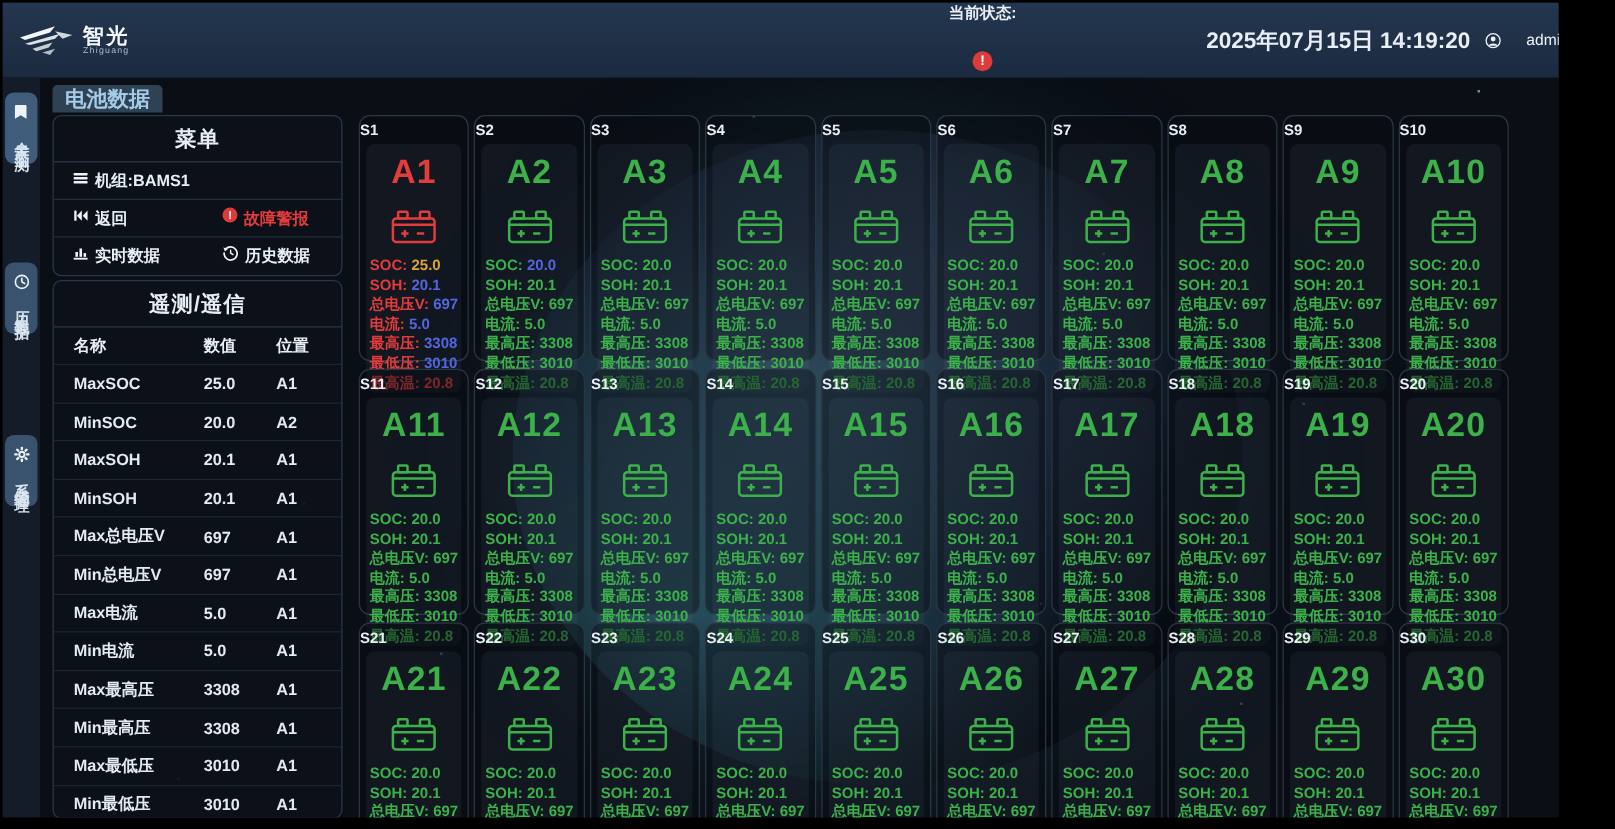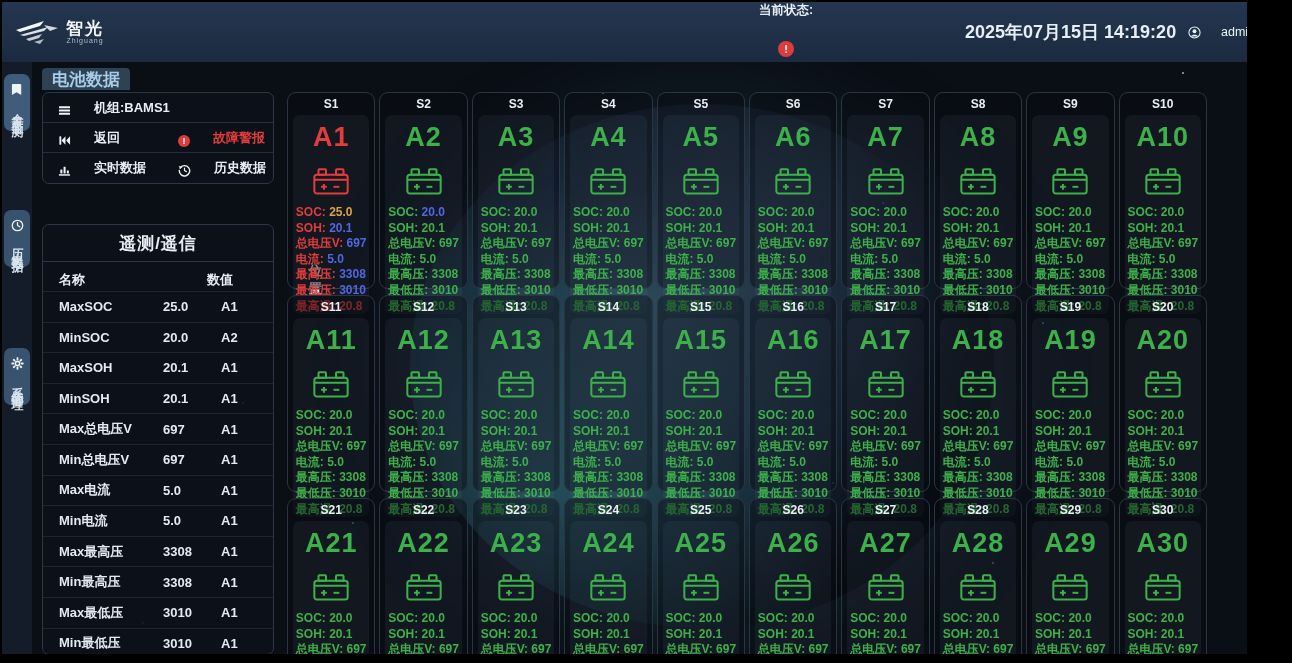--- a/index.html
+++ b/index.html
@@ -55,39 +55,39 @@
 
   
   .panel { position:absolute; left:40px; width:232px; z-index:2; border:1px solid #2b3748; border-radius:7px;
     background:rgba(12,17,25,.8); color:#e8eef5; }
   .panel-title { font-size:17px; font-weight:bold; text-align:center; padding:7px 0 6px;
     border-bottom:1px solid #2b3748; letter-spacing:1px; }
   .menu-panel { top:90px; }
   .menu-row { height:30px; display:flex; align-items:center; border-bottom:1px solid #232f3d;
     font-size:13px; font-weight:bold; position:relative; }
   .menu-row:last-child { border-bottom:none; }
-  .menu-item { display:flex; align-items:flex-end; gap:23px; margin-left:15px; cursor:pointer; }
+  .menu-item { display:flex; align-items:flex-start; gap:5px; margin-left:15px; cursor:pointer; }
   .menu-item.right { position:absolute; left:135px; margin-left:0; }
   .menu-item.alarm { color:#e23c3c; }
   .mi-icon { width:13px; height:13px; flex:0 0 auto; }
   .alarm-dot { width:12px; height:12px; border-radius:50%; background:#de3b3b; color:#fff; font-size:9px;
     font-weight:bold; display:flex; align-items:center; justify-content:center; }
 
   .tele-panel { top:222px; height:431px; }
   .tele-head, .tele-row { display:grid; grid-template-columns:104px 58px auto; padding:0 0 0 16px;
     align-items:center; font-size:13px; }
-  .tele-head { height:29px; font-weight:bold;gap:44px; }
+  .tele-head { height:29px; font-weight:bold; }
   .tele-row { height:30.6px; border-top:1px solid #39455466; font-weight:600; color:#e3eaf2; }
 
   
   .grid { position:absolute; left:285px; top:90px; width:920px; z-index:2;
     display:grid; grid-template-columns:repeat(10,1fr); column-gap:4px; row-gap:6px; }
   .card { height:197px; border:1px solid #2b3542; border-radius:9px; background:rgba(8,12,18,.45);
     display:flex; flex-direction:column; cursor:pointer; }
-  .slot { margin-top:4px; height:15px; line-height:15px; text-align:center; font-size:12px;
+  .slot { margin-top:4px; height:15px; line-height:15px; font-size:12px;
     font-weight:bold; color:#e9eef4; }
   .inner { flex:1; margin:3px 5px 5px; border-radius:7px; background:rgba(135,175,215,.07);
     display:flex; flex-direction:column; align-items:center; padding-top:7px; }
   .tone-green .inner { color:#3cb14a; }
   .tone-red .inner { color:#e23c3c; }
   .cname { font-size:27px; font-weight:bold; letter-spacing:1px; }
   .bicon { margin:13px 0 9px; }
   .vline { font-size:12px; line-height:15.6px; font-weight:bold; white-space:nowrap; }
   .v-tone { color:inherit; }
   .v-blue { color:#5366e0; }
@@ -166,20 +166,21 @@
           <circle cx="7" cy="7" r="1.4" fill="#39536e"></circle>
         </g>
       </svg>
       <span class="vtext">系统管理</span>
     </div>
   </div>
 
   <div class="page-tab">电池数据</div>
 
   <div class="panel menu-panel">
+    <div class="panel-title">菜单</div>
     <div class="menu-row">
       <span class="menu-item">
         <svg class="mi-icon" viewBox="0 0 14 14">
           <g fill="#eef3f8">
                 <rect x="1" y="2.5" width="12" height="2.2" rx=".6"></rect>
                 <rect x="1" y="6" width="12" height="2.2" rx=".6"></rect>
                 <rect x="1" y="9.5" width="12" height="2.2" rx=".6"></rect>
               </g>
         </svg>
         <span>机组:BAMS1</span>

